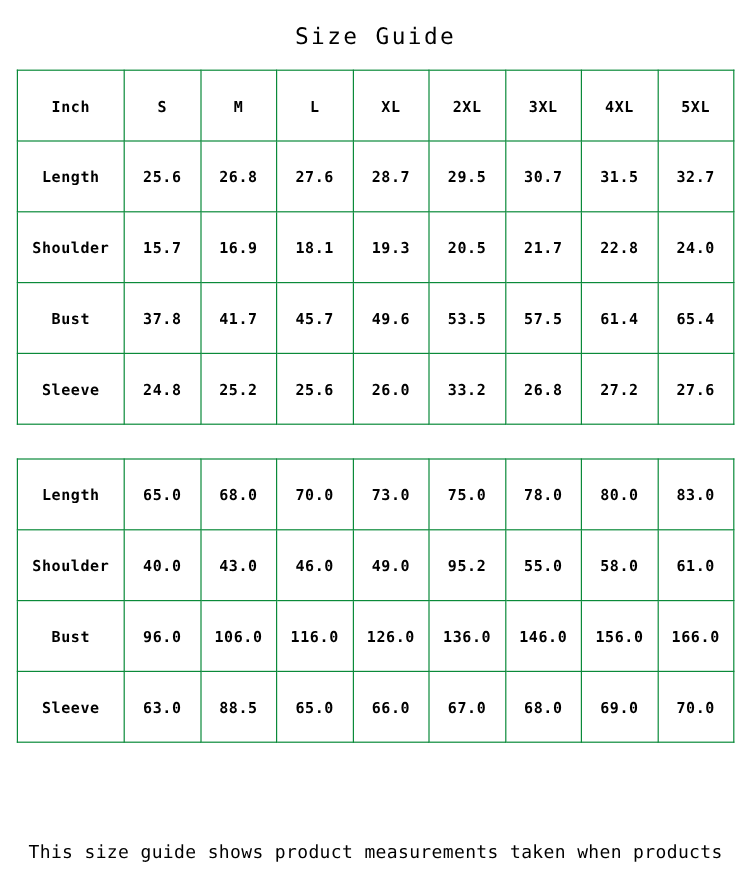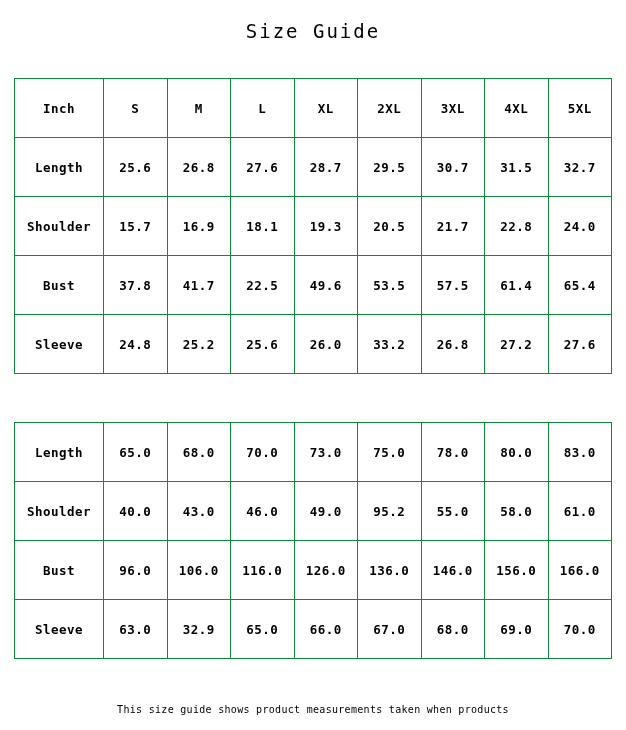--- a/index.html
+++ b/index.html
@@ -26,21 +26,20 @@
     font-size: 19px;
     letter-spacing: 2px;
     padding-top: 20px;
     padding-bottom: 16px;
     font-weight: 400;
   }
   table.size-table {
     width: 598px;
     border-collapse: collapse;
     table-layout: fixed;
-    margin-top: 20px;
   }
   table.size-table td {
     border: 1px solid #0a8a3a;
     height: 56px;
     text-align: center;
     vertical-align: middle;
     font-size: 12.5px;
     font-weight: bold;
     letter-spacing: 0.5px;
   }
@@ -52,21 +51,21 @@
   }
   .spacer {
     height: 28px;
   }
   .footer {
     position: absolute;
     left: 14px;
     right: 14px;
     bottom: 10px;
     text-align: center;
-    font-size: 10px;
+    font-size: 15px;
     line-height: 20px;
     letter-spacing: 0.3px;
   }
   .footer div {
     white-space: nowrap;
   }
 </style>
 </head>
 <body>
 
@@ -106,21 +105,21 @@
           <td class="value">19.3</td>
           <td class="value">20.5</td>
           <td class="value">21.7</td>
           <td class="value">22.8</td>
           <td class="value">24.0</td>
         </tr>
         <tr>
           <td class="head-label">Bust</td>
           <td class="value">37.8</td>
           <td class="value">41.7</td>
-          <td class="value">22.5</td>
+          <td class="value">45.7</td>
           <td class="value">49.6</td>
           <td class="value">53.5</td>
           <td class="value">57.5</td>
           <td class="value">61.4</td>
           <td class="value">65.4</td>
         </tr>
         <tr>
           <td class="head-label">Sleeve</td>
           <td class="value">24.8</td>
           <td class="value">25.2</td>
@@ -167,21 +166,21 @@
           <td class="value">116.0</td>
           <td class="value">126.0</td>
           <td class="value">136.0</td>
           <td class="value">146.0</td>
           <td class="value">156.0</td>
           <td class="value">166.0</td>
         </tr>
         <tr>
           <td class="head-label">Sleeve</td>
           <td class="value">63.0</td>
-          <td class="value">32.9</td>
+          <td class="value">88.5</td>
           <td class="value">65.0</td>
           <td class="value">66.0</td>
           <td class="value">67.0</td>
           <td class="value">68.0</td>
           <td class="value">69.0</td>
           <td class="value">70.0</td>
         </tr>
       </tbody>
   </table>
 

